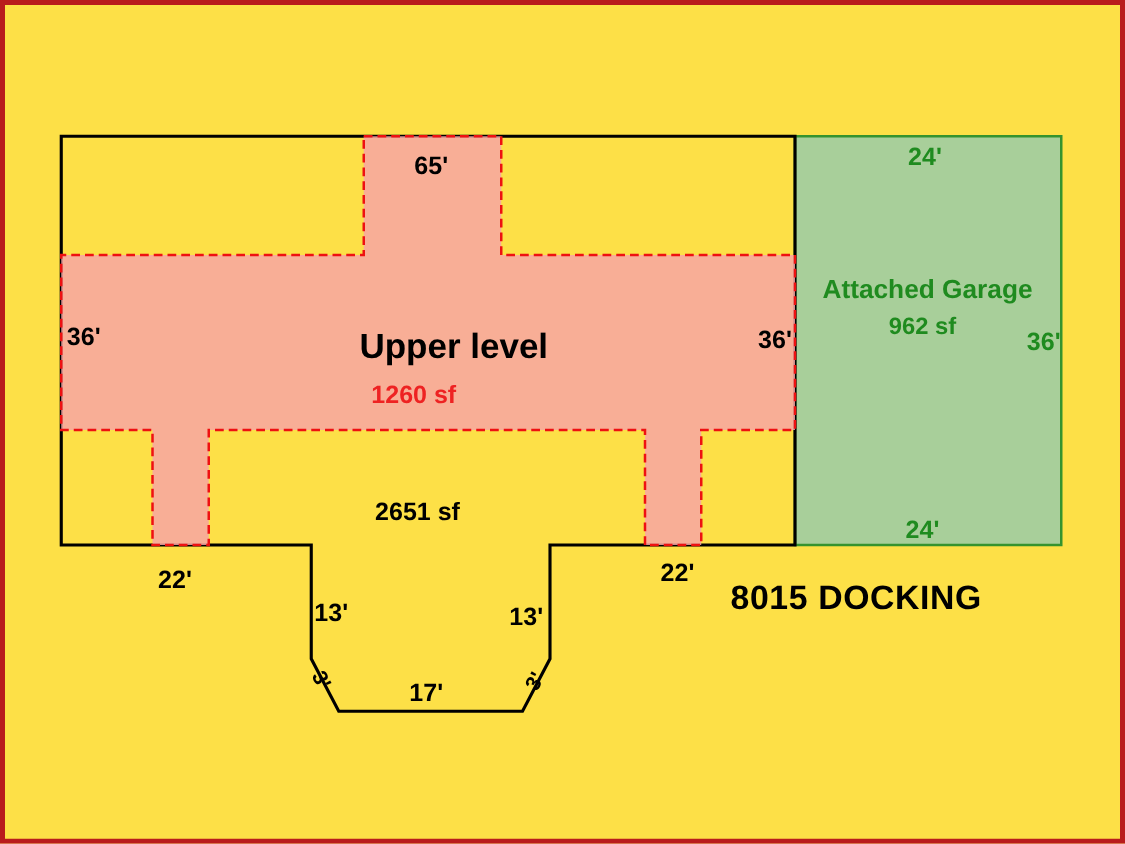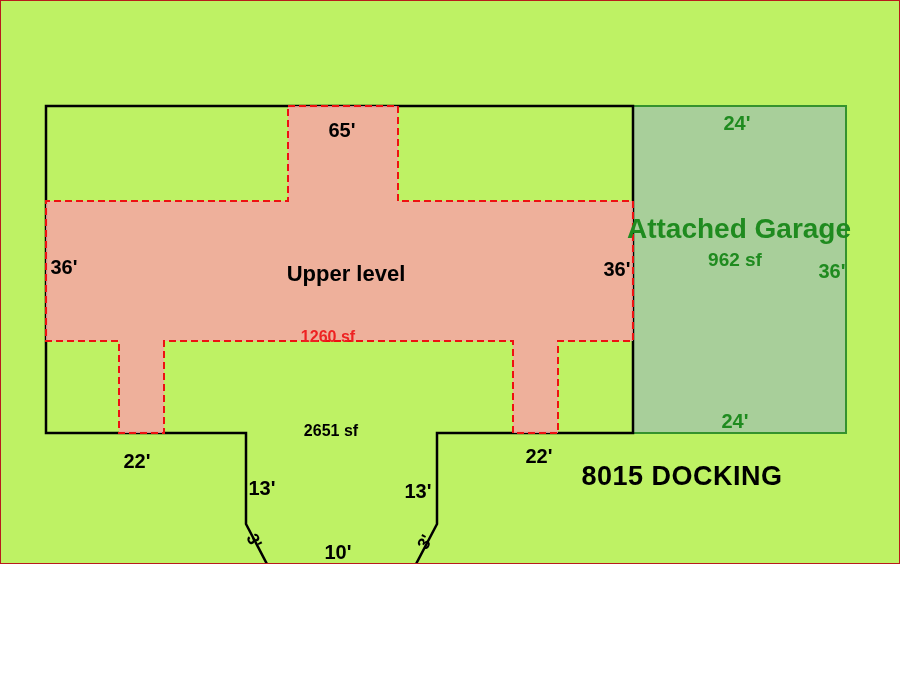--- a/index.html
+++ b/index.html
@@ -4,23 +4,23 @@
 <style>
   html, body {
     margin: 0;
     padding: 0;
     background: #ffffff;
     font-family: "Liberation Sans", sans-serif;
   }
   #canvas {
     position: relative;
     width: 900px;
-    height: 564px;
-    background: #bef264;
-    border: 1px solid #b91c1c;
+    height: 675px;
+    background: #fde047;
+    border: 4px solid #b91c1c;
     box-sizing: border-box;
     overflow: hidden;
   }
   #plan-svg {
     position: absolute;
     left: 0;
     top: 0;
     width: 900px;
     height: 675px;
   }
@@ -28,24 +28,24 @@
     position: absolute;
     transform: translate(-50%, -50%);
     font-weight: bold;
     color: #000000;
     white-space: nowrap;
     line-height: 1;
   }
   .dim       { font-size: 20px; }
   .red-text  { color: #ee2222; }
   .green-text{ color: #1f8b1f; }
-  .title     { font-size: 22px; }
-  .sub       { font-size: 16px; margin-top: 24px; }
+  .title     { font-size: 28px; margin-left: 14px; }
+  .sub       { font-size: 20px; }
   .addr      { font-size: 27px; letter-spacing: 0.5px; }
-  .garage-t  { font-size: 28px; }
+  .garage-t  { font-size: 21px; }
   .garage-a  { font-size: 19px; }
   .unit-t    { font-size: 21px; }
   .chamfer-l { font-size: 17px; transform: translate(-50%, -50%) rotate(62deg); }
   .chamfer-r { font-size: 17px; transform: translate(-50%, -50%) rotate(-62deg); }
 </style>
 </head>
 <body>
 
 <div id="canvas">
 
@@ -72,17 +72,17 @@
   <div class="lbl dim green-text" style="left:734px; top:420px;">24'</div>
 
   <div class="lbl sub" style="left:330px; top:406px;">2651 sf</div>
 
   <div class="lbl dim" style="left:136px; top:460px;">22'</div>
   <div class="lbl dim" style="left:538px; top:455px;">22'</div>
   <div class="lbl dim" style="left:261px; top:487px;">13'</div>
   <div class="lbl dim" style="left:417px; top:490px;">13'</div>
   <div class="lbl chamfer-l" style="left:253px; top:540px;">3'</div>
   <div class="lbl chamfer-r" style="left:424px; top:541px;">3'</div>
-  <div class="lbl dim" style="left:337px; top:551px;">10'</div>
+  <div class="lbl dim" style="left:337px; top:551px;">17'</div>
 
   <div class="lbl addr" style="left:681px; top:475px;">8015 DOCKING</div>
 
 </div>
 
 </body></html>

